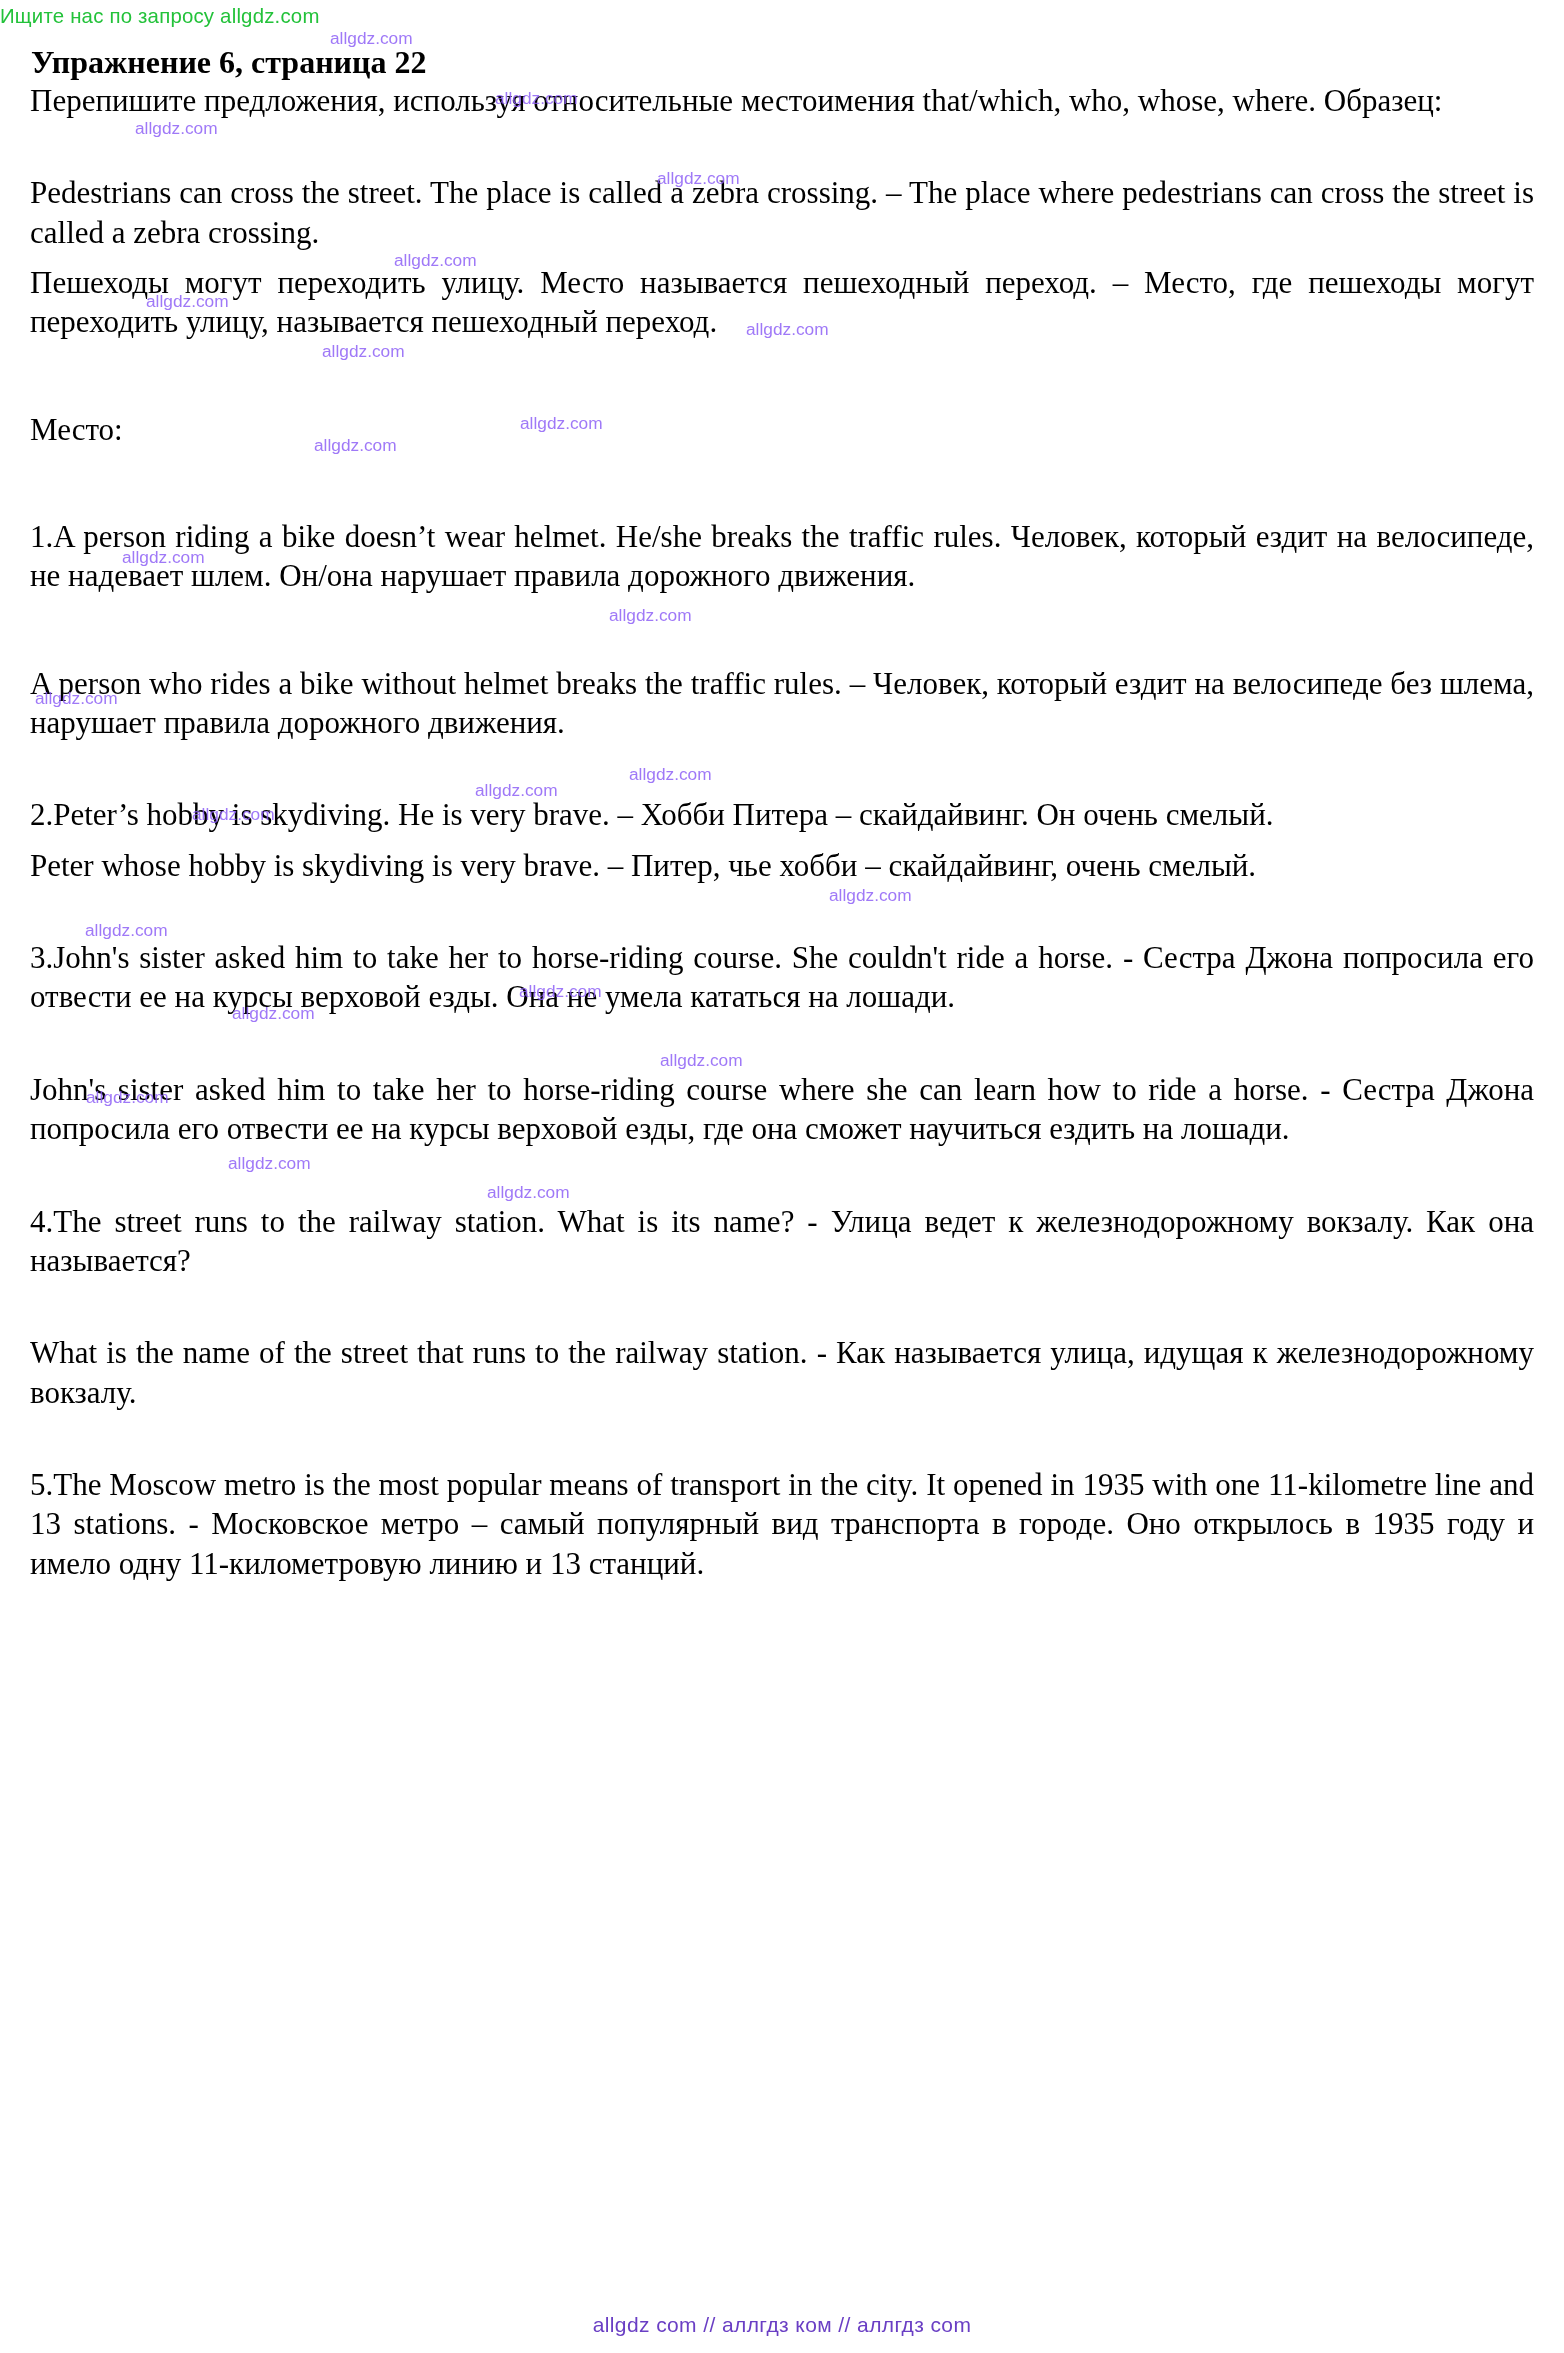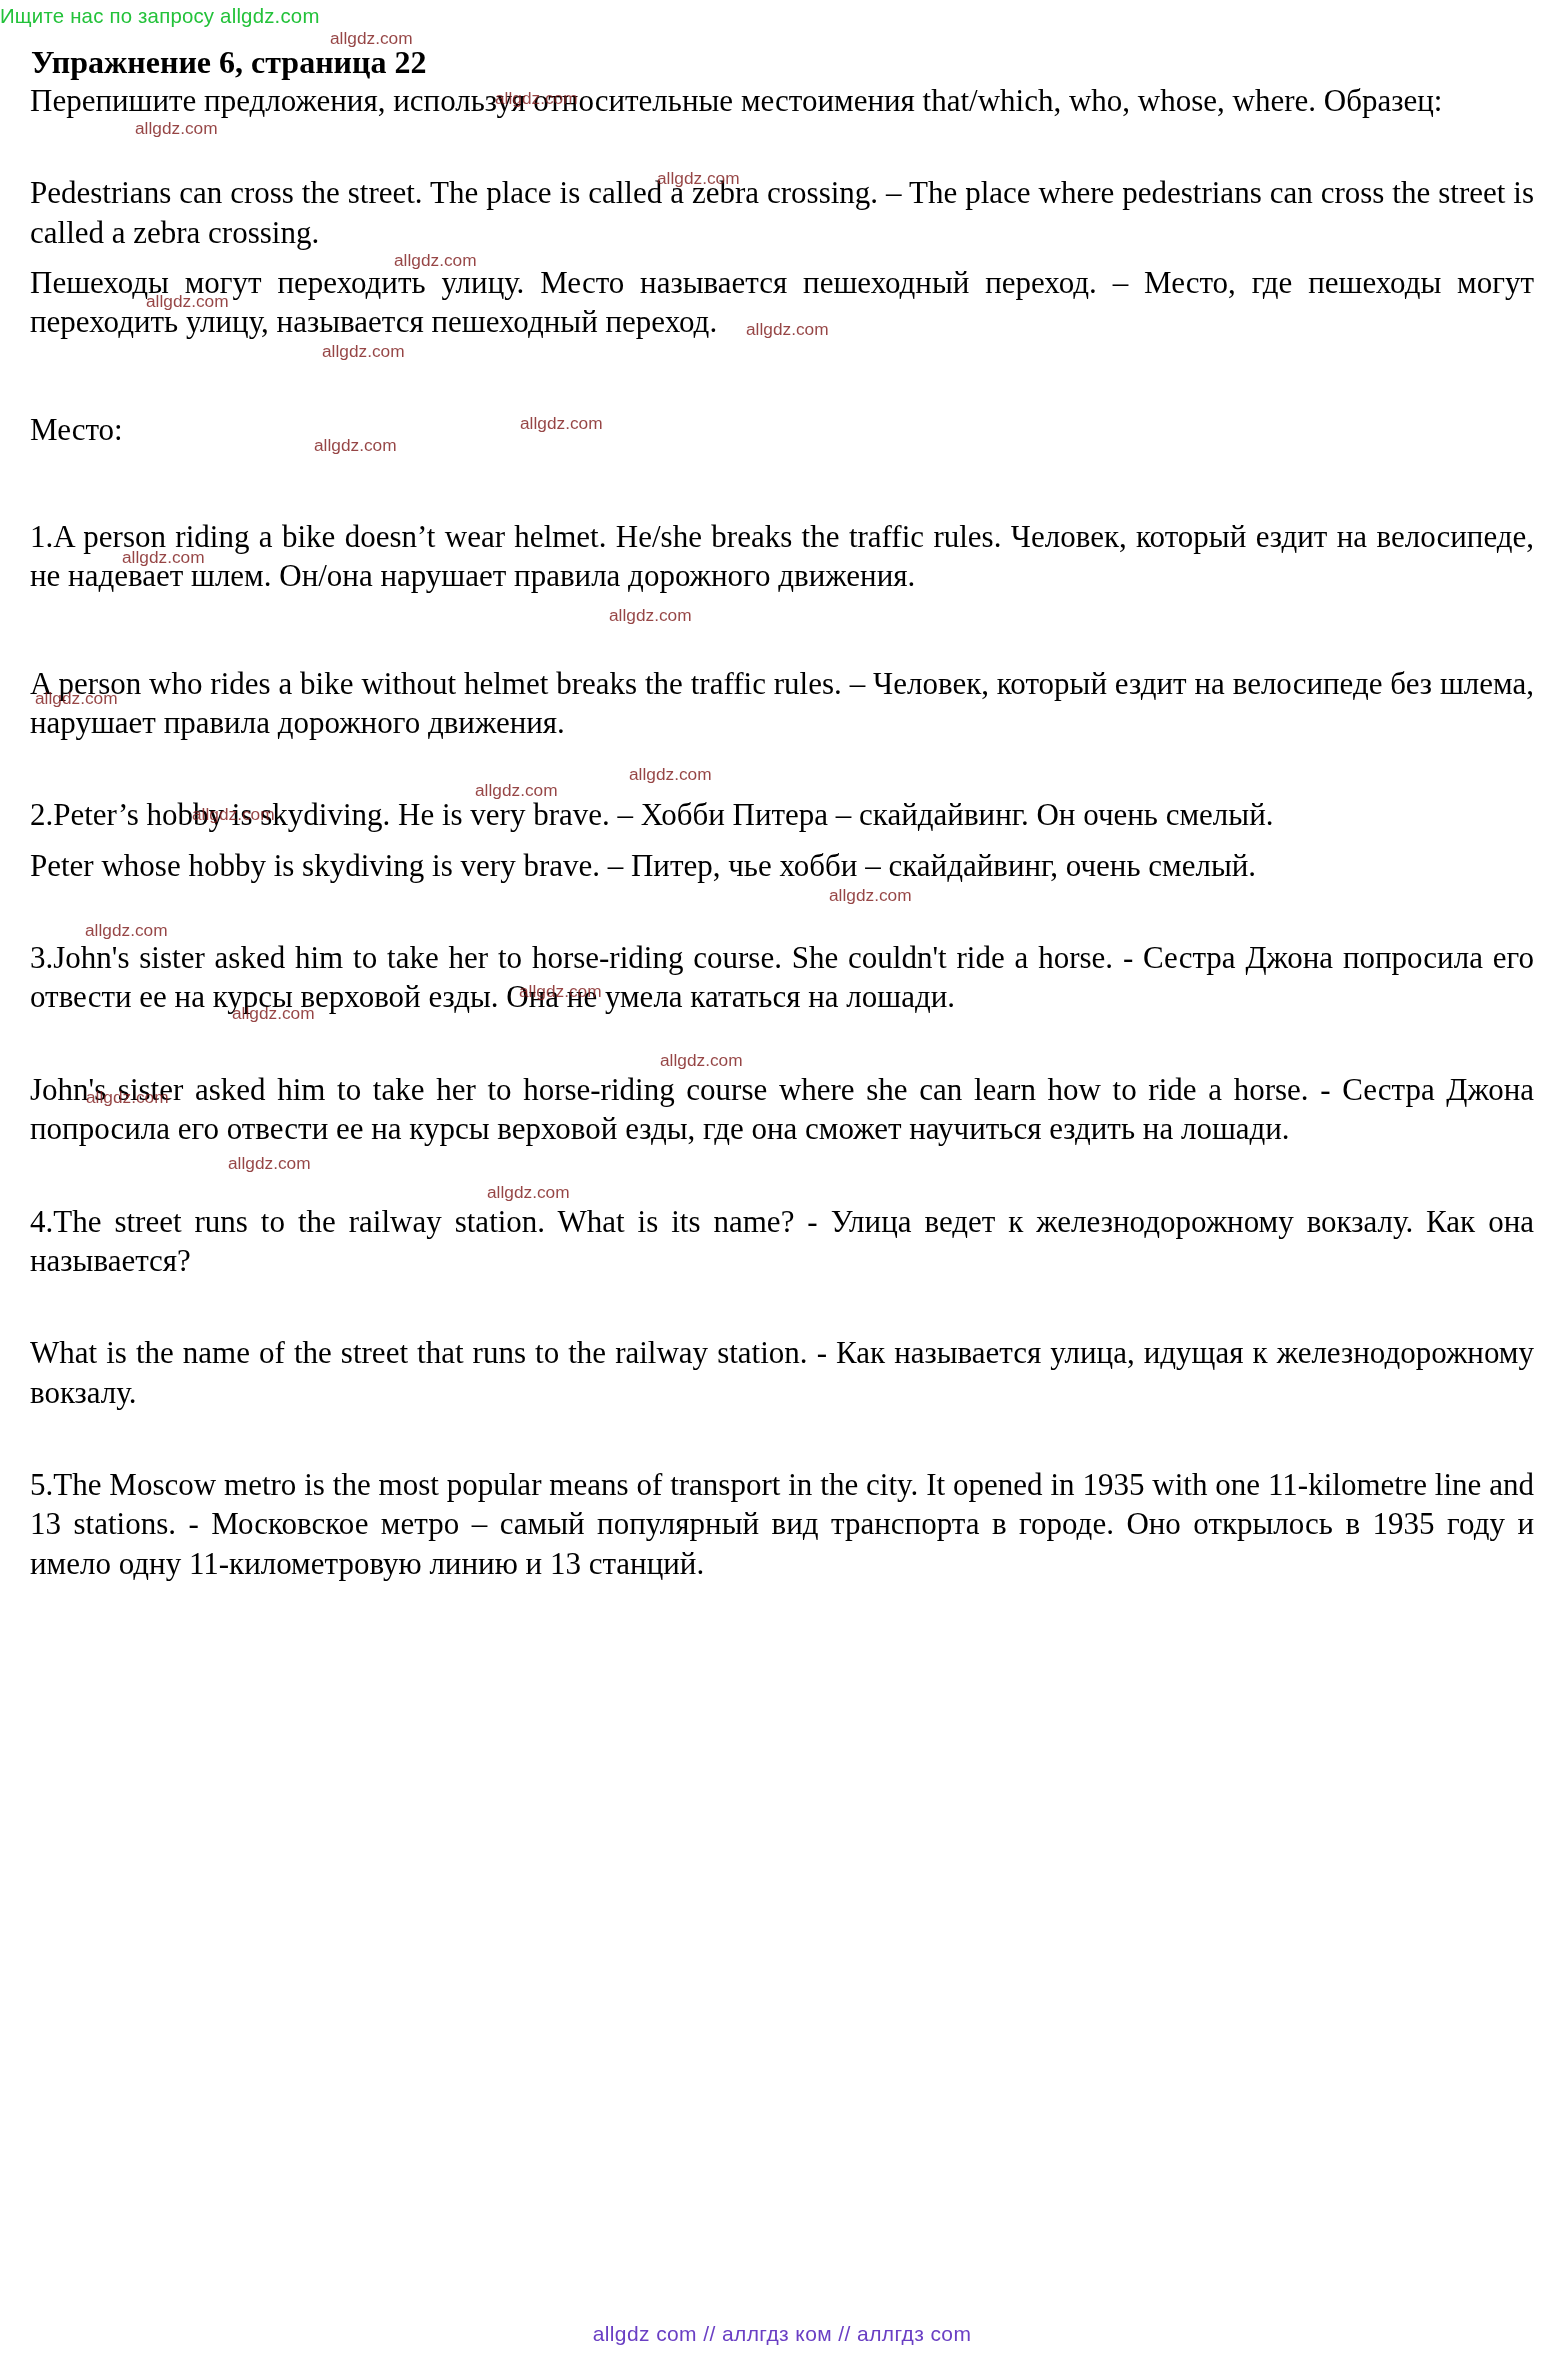--- a/index.html
+++ b/index.html
@@ -57,29 +57,29 @@
     margin-top: 0;
   }
   .gap-md { height: 31px; }
   .gap-lg { height: 46px; }
 
   
   .wm {
     position: absolute;
     font-family: "Liberation Sans", sans-serif;
     font-size: 17.3px;
-    color: #7f1d1d;
+    color: #8b5cf6;
     opacity: 0.82;
     white-space: nowrap;
     pointer-events: none;
   }
   .footer {
     position: absolute;
     left: 0;
-    bottom: 8px;
+    bottom: 17px;
     width: 1564px;
     text-align: center;
     font-family: "Liberation Sans", sans-serif;
     font-size: 21px;
     color: #6a3fc4;
     letter-spacing: 0.4px;
   }
 </style>
 </head>
 <body>

